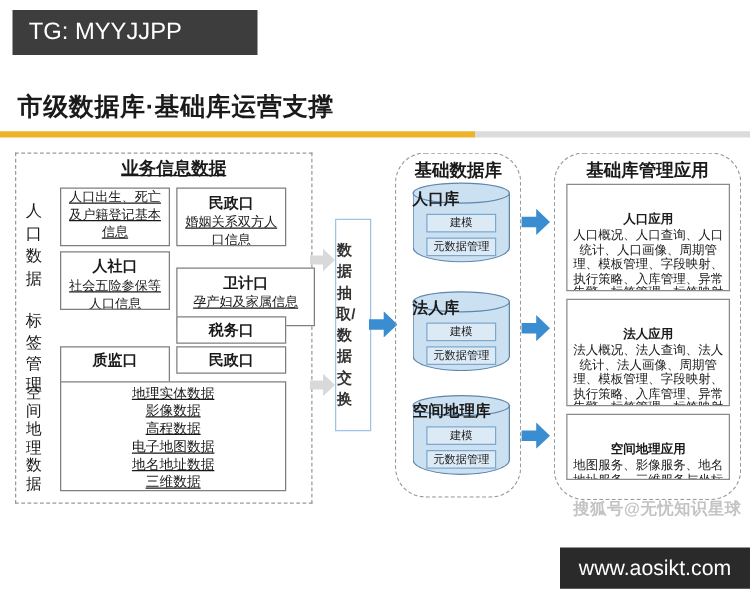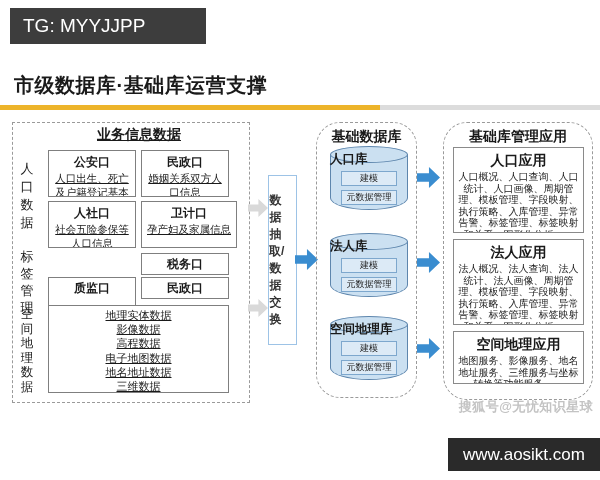--- a/index.html
+++ b/index.html
@@ -32,21 +32,21 @@
   .vl3 { top:307px; line-height:14.5px; font-size:12.5px; }
   
   .pbox { position:absolute; border:1px solid #7f7f7f; background:#fff; box-sizing:border-box; text-align:center; overflow:hidden; }
   .pbox-title { font-weight:bold; font-size:12px; margin-top:3px; }
   .pbox-desc  { font-size:10.5px; text-decoration:underline; line-height:1.35; padding:0 2px; }
   .sbox { position:absolute; border:1px solid #7f7f7f; background:#fff; box-sizing:border-box;
     font-weight:bold; font-size:12px; text-align:center; line-height:20px; }
   .b-r1a { left:48px;  top:150px; width:88px; height:47px; }
   .b-r1b { left:141px; top:150px; width:88px; height:47px; }
   .b-r2a { left:48px;  top:201px; width:88px; height:47px; }
-  .b-r2b { left:141px; top:201px; width:96px; height:47px; }
+  .b-r2b { left:141px; top:214px; width:111px; height:47px; }
   .b-r3a { left:48px;  top:253px; width:88px; height:22px; }
   .b-r3b { left:141px; top:253px; width:88px; height:22px; }
   .b-r4a { left:48px;  top:277px; width:88px; height:32px; }
   .b-r4b { left:141px; top:277px; width:88px; height:22px; }
   .b-spatial { left:48px; top:305px; width:181px; height:88px; padding-top:2px; }
   .spatial-line { font-size:11px; text-decoration:underline; line-height:14.2px; text-align:center; }
   
   .exchange { position:absolute; left:268px; top:175px; width:29px; height:170px;
     border:1.2px solid #9DC3E6; box-sizing:border-box; display:flex; align-items:center; background:#fff; }
   .exchange-text { width:13px; word-break:break-all; font-size:12px; font-weight:bold; line-height:17px; text-align:center; color:#333; }
@@ -69,21 +69,21 @@
     background:#CBE0F1; border:1.3px solid #5E86AD; box-sizing:border-box; z-index:2; }
   .cyl-name { position:absolute; top:5px; left:0; right:0; font-weight:bold; font-size:12.5px; z-index:3; }
   .cyl-mod { position:absolute; left:11px; right:11px; height:15px; background:#DCEAF6; border:1px solid #7DA7CD;
     font-size:9px; text-align:center; line-height:13px; z-index:3; box-sizing:border-box; overflow:hidden; }
   .mod1 { top:25px; } .mod2 { top:44px; }
   
   .abox { position:absolute; left:453px; width:131px; border:1px solid #8a8a8a; box-sizing:border-box; background:#fff; overflow:hidden; }
   .abox1 { top:147px; height:86px; }
   .abox2 { top:239px; height:86px; }
   .abox3 { top:331px; height:53px; }
-  .abox-title { font-weight:bold; font-size:14px; text-align:center; margin-top:4px; }
+  .abox-title { font-weight:bold; font-size:10px; text-align:center; margin-top:20px; }
   .abox-desc { font-size:10px; line-height:11.5px; text-align:center; padding:1px 3px 0; }
   
   .sohu-mark { position:absolute; left:452px; top:398px; width:148px; text-align:center;
     font-size:13px; font-weight:bold; color:#c3c3c3; letter-spacing:0.5px; }
   .footer-bar { position:absolute; left:448px; top:438px; width:152px; height:33px; background:#2a2a2a;
     color:#fff; font-size:17px; text-align:center; line-height:33px; }
 </style>
 </head>
 <body>
 
@@ -96,21 +96,20 @@
   <div class="rule rule-gray"></div>
 
   <div class="panel panel-left"></div>
   <div class="panel-header hdr-left">业务信息数据</div>
 
   <div class="vlabel vl1">人口数据</div>
   <div class="vlabel vl2">标签管理</div>
   <div class="vlabel vl3">空间地理数据</div>
 
   <div class="pbox b-r1a">
-    <div class="pbox-title">公安口</div>
     <div class="pbox-desc">人口出生、死亡及户籍登记基本信息</div>
   </div>
   <div class="pbox b-r1b">
     <div class="pbox-title">民政口</div>
     <div class="pbox-desc">婚姻关系双方人口信息</div>
   </div>
   <div class="pbox b-r2a">
     <div class="pbox-title">人社口</div>
     <div class="pbox-desc">社会五险参保等人口信息</div>
   </div>

